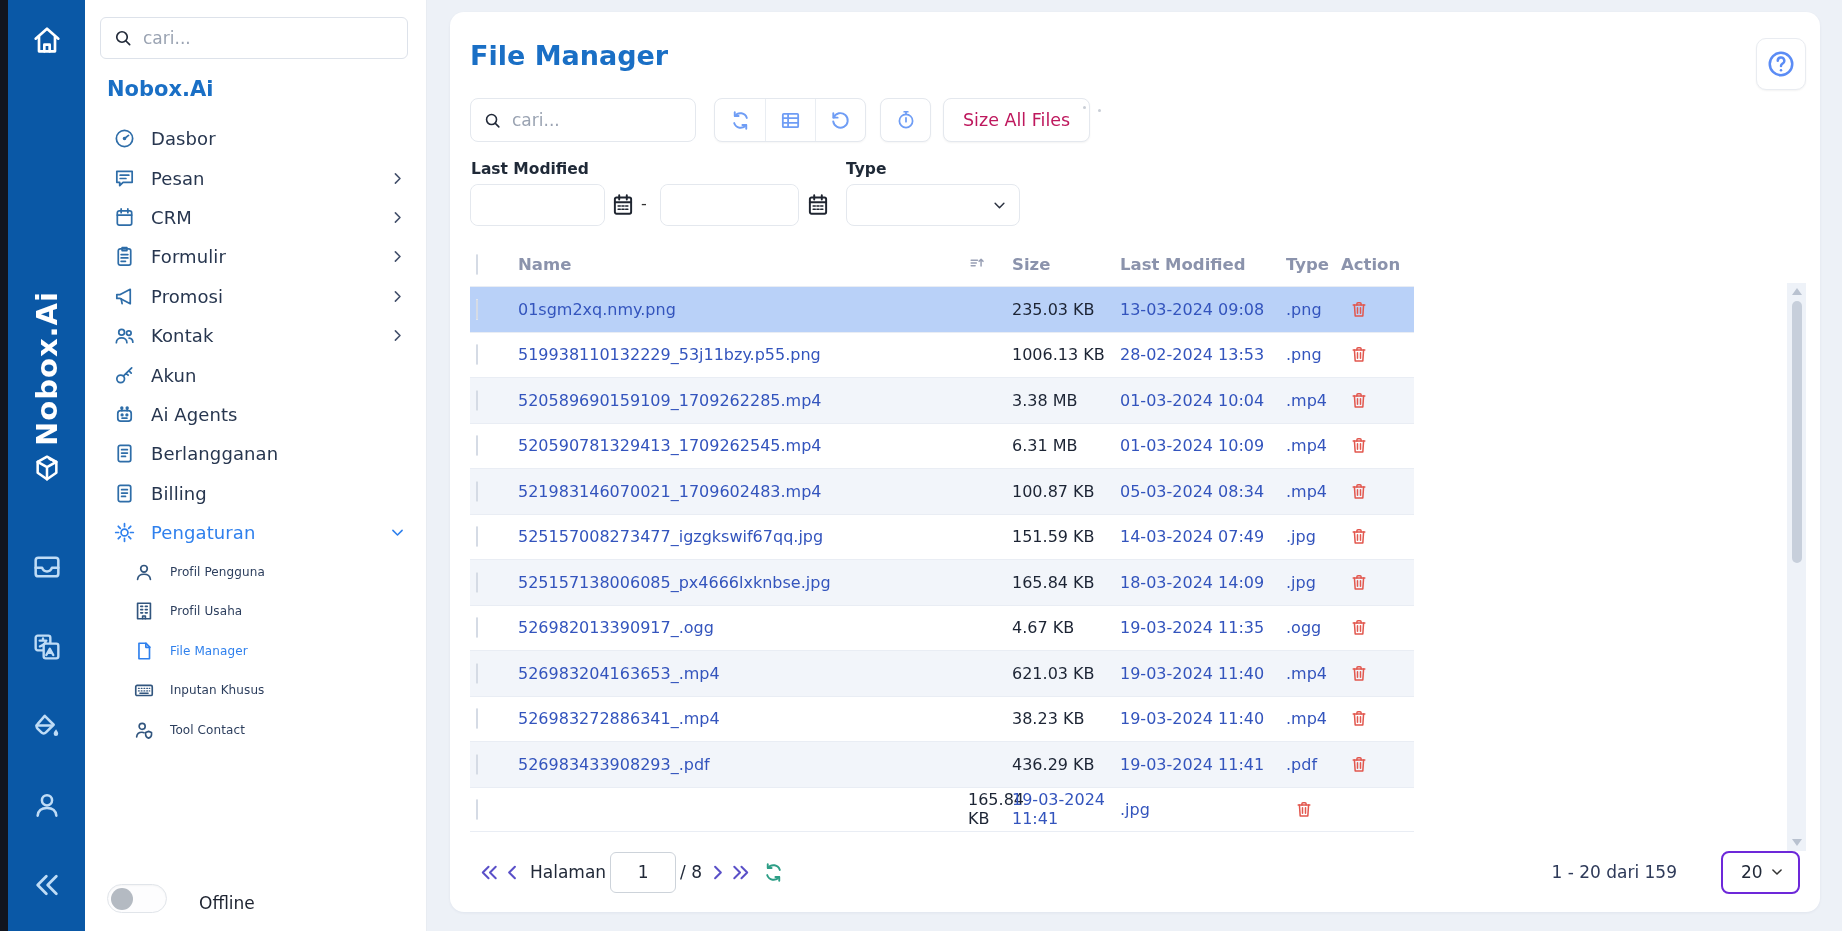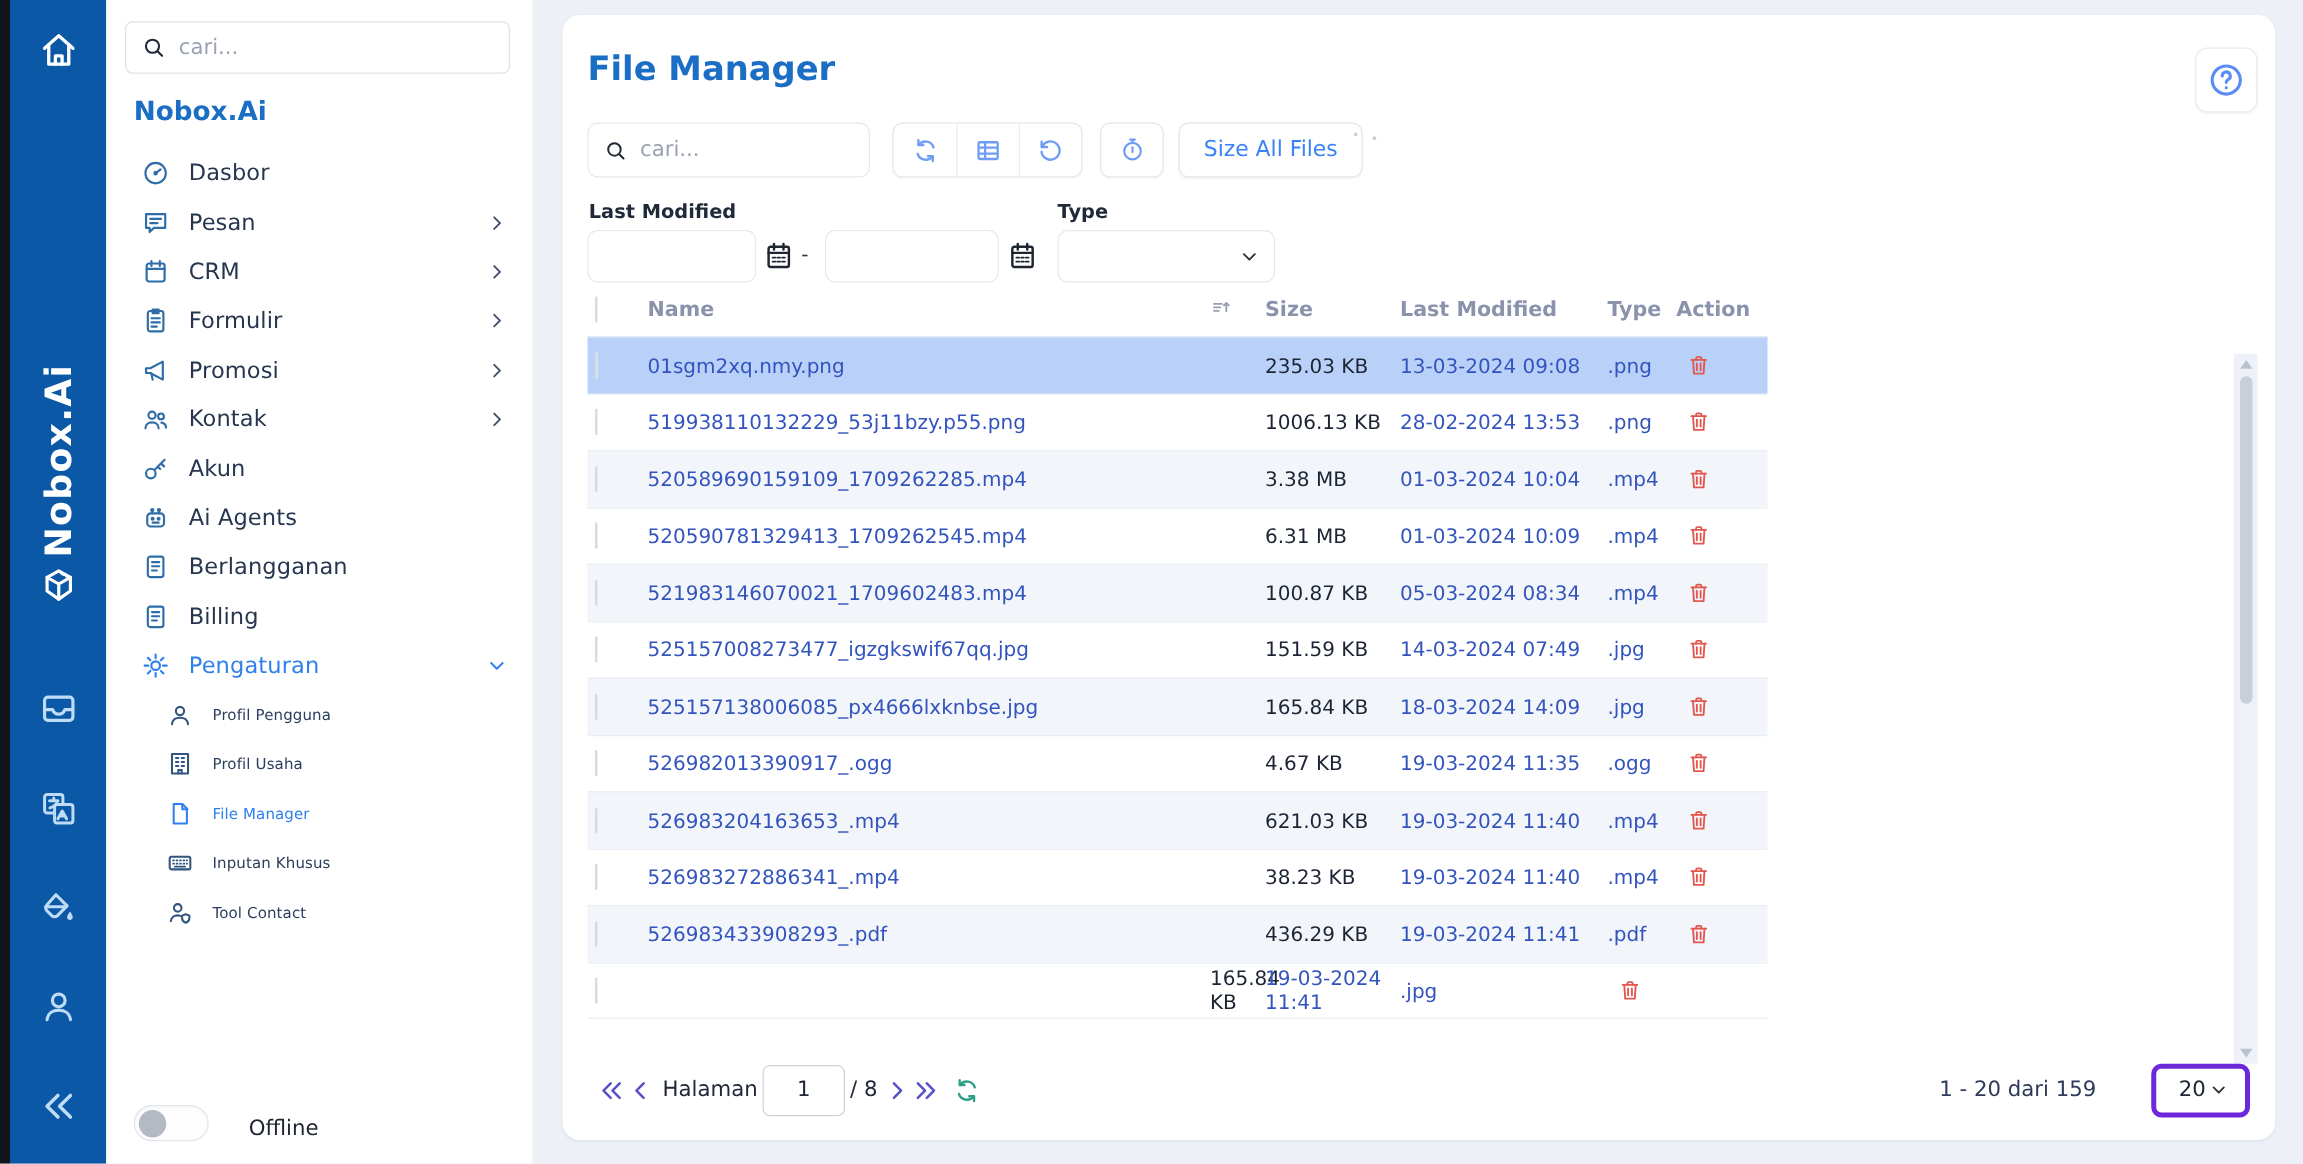--- a/index.html
+++ b/index.html
@@ -71,42 +71,42 @@
   .tb-search input::placeholder { color:#9aa3b2; }
   .btn-group { position:absolute; left:264px; top:86px; height:44px; display:flex; border:1px solid #e4e8ee; border-radius:8px;
     background:#fff; overflow:hidden; box-shadow:0 1px 2px rgba(0,0,0,.04); }
   .btn-group .gbtn { width:50px; height:100%; display:flex; align-items:center; justify-content:center; color:#6f9df5; cursor:pointer; }
   .btn-group .gbtn + .gbtn { border-left:1px solid #e9edf2; }
   .gbtn svg { width:23px; height:23px; }
   .solo-btn { position:absolute; left:430px; top:86px; width:51px; height:44px; border:1px solid #e4e8ee; border-radius:8px; background:#fff;
     display:flex; align-items:center; justify-content:center; color:#6f9df5; cursor:pointer; box-shadow:0 1px 2px rgba(0,0,0,.04); }
   .solo-btn svg { width:22px; height:22px; }
   .sizeall-btn { position:absolute; left:493px; top:86px; height:44px; padding:0 19px; border:1px solid #e4e8ee; border-radius:8px;
-    background:#fff; font-size:17.5px; color:#3b82f6; display:flex; align-items:center; cursor:pointer; box-shadow:0 1px 2px rgba(0,0,0,.05); font-family:inherit; }
+    background:#fff; font-size:17.5px; color:#be185d; display:flex; align-items:center; cursor:pointer; box-shadow:0 1px 2px rgba(0,0,0,.05); font-family:inherit; }
   .dots { position:absolute; left:633px; top:94px; width:26px; height:8px; }
   .dots i { position:absolute; width:3px; height:3px; border-radius:50%; background:#c9ced6; }
   .dots i:first-child { left:0; top:0; } .dots i:last-child { left:15px; top:3px; }
 
   
   .flabel { position:absolute; font-size:15.5px; font-weight:700; color:#1f2937; }
   .flabel.lm { left:21px; top:148px; }
   .flabel.ty { left:396px; top:148px; }
   .finput { position:absolute; top:172px; height:42px; border:1px solid #e4e8ee; border-radius:8px; background:#fff; }
   .finput input { width:100%; height:100%; border:none; outline:none; border-radius:8px; padding:0 10px; font-family:inherit; font-size:16px; }
   .date1 { left:20px; width:135px; }
   .date2 { left:210px; width:139px; }
   .cal-ic { position:absolute; top:180px; width:26px; height:26px; color:#1f2530; cursor:pointer; }
   .cal1 { left:160px; } .cal2 { left:355px; }
   .range-sep { position:absolute; left:191px; top:182px; font-size:16px; color:#333; }
   .fselect { position:absolute; left:396px; top:172px; width:174px; height:42px; border:1px solid #e4e8ee; border-radius:8px; background:#fff;
     display:flex; align-items:center; justify-content:flex-end; padding:0 12px; cursor:pointer; color:#2b3240; }
   .fselect svg { width:15px; height:15px; }
 
   
-  .table { position:absolute; left:20px; top:214px; width:944px; }
+  .table { position:absolute; left:20px; top:231px; width:944px; }
   .thead, .trow { display:grid; grid-template-columns:48px 450px 44px 108px 166px 55px 1fr; align-items:center; }
   .thead { height:43px; color:#8b93ac; font-weight:700; font-size:16.5px; }
   .trow { height:45.5px; border-top:1px solid #e9edf4; font-size:16px; }
   .trow:last-child { border-bottom:1px solid #e9edf4; }
   .trow:nth-child(odd) { background:#f2f5fa; }
   .trow.selected { background:#b9d1f8; }
   .cb { width:22px; height:22px; border:1.5px solid #d5dbe5; border-radius:6px; background:#fff; margin-left:6px; cursor:pointer; }
   .col-name a { color:#3354bd; text-decoration:none; cursor:pointer; }
   .sort-ic { width:19px; height:19px; color:#99a0b5; cursor:pointer; }
   .sort-ic svg { width:100%; height:100%; }
@@ -128,21 +128,21 @@
   .pager .pic { width:23px; height:23px; display:flex; cursor:pointer; }
   .pager .pic svg { width:100%; height:100%; }
   .pager .pword { font-size:17px; color:#212938; margin-left:6px; }
   .page-input { width:66px; height:41px; border:1px solid #cdd3da; border-radius:6px; text-align:center; font-size:17px; font-family:inherit;
     color:#212938; outline:none; margin:0 4px; }
   .ptotal { font-size:17px; color:#212938; margin-right:4px; }
   .pager .teal { color:#2d9e86; margin-left:10px; }
 
   .pager-right { position:absolute; right:20px; top:838px; height:44px; display:flex; align-items:center; gap:44px; }
   .range-text { font-size:17px; color:#2e3a59; }
-  .psize { width:79px; height:43px; border:4px solid #6d28d9; border-radius:8px; display:flex; align-items:center; justify-content:space-between;
+  .psize { width:79px; height:43px; border:2px solid #6d28d9; border-radius:8px; display:flex; align-items:center; justify-content:space-between;
     padding:0 14px 0 18px; cursor:pointer; color:#212938; font-size:17px; }
   .psize svg { width:14px; height:14px; color:#333; }
 </style>
 </head>
 <body>
 
 <div class="app">
 
   <div class="edge-strip"></div>
 

